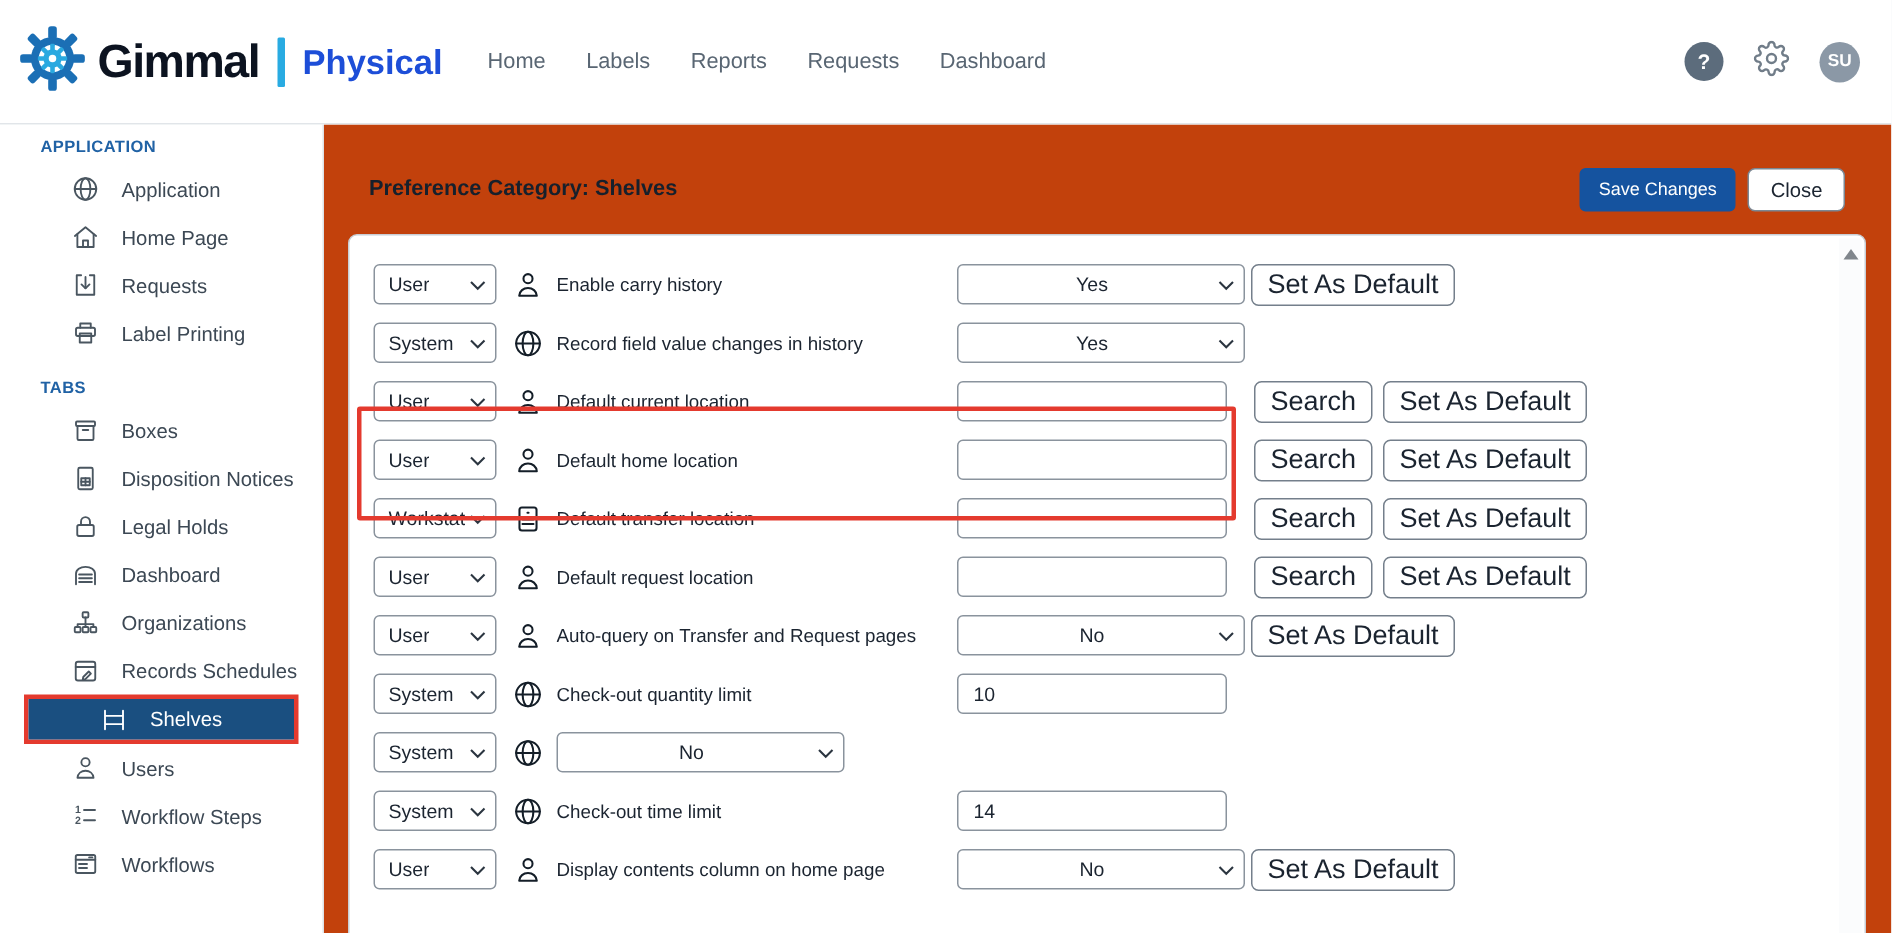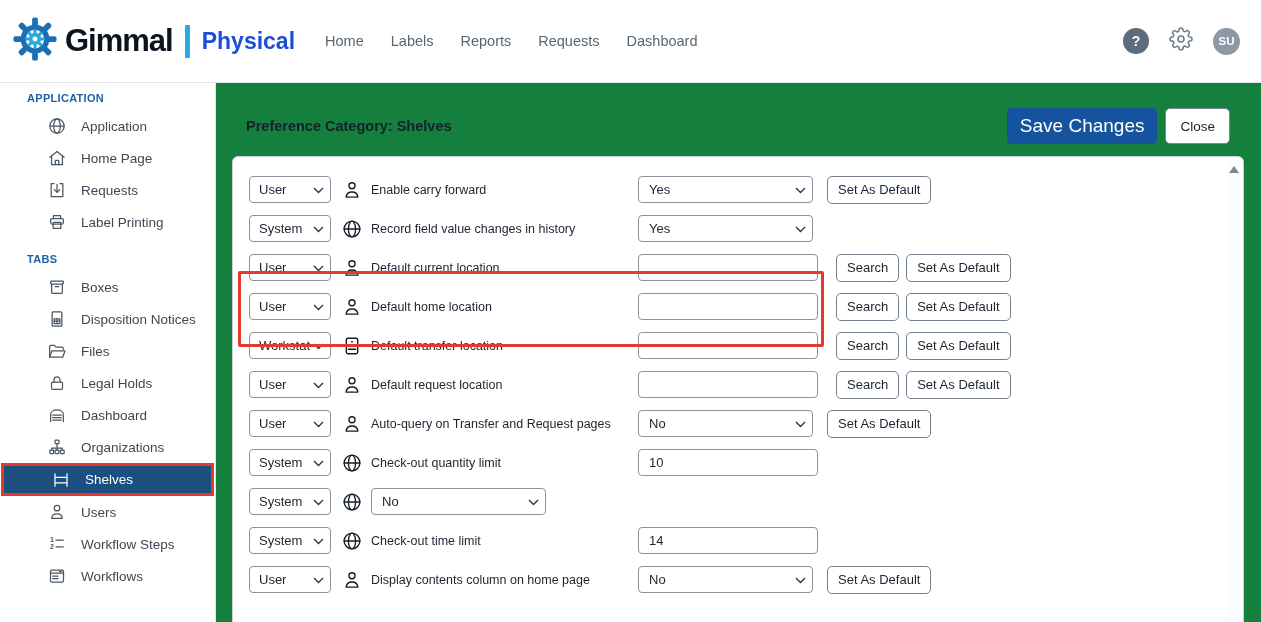--- a/index.html
+++ b/index.html
@@ -25,45 +25,45 @@
   .avatar{width:27px; height:27px; border-radius:50%; background:#8b98a6; color:#fff; font-size:11.5px; font-weight:bold; display:flex; align-items:center; justify-content:center; cursor:pointer;}
 
   
   .body-row{display:flex; flex:1; overflow:hidden;}
   aside{width:216px; background:#fff; border-right:1px solid #dfe3e8; flex:none; padding-top:2px; overflow:hidden;}
   .section-label{font-size:11px; font-weight:bold; color:var(--sect-blue); letter-spacing:.3px; padding:7px 0 6px 27px;}
   .section-label.second{padding-top:15px;}
   .side-item{display:flex; align-items:center; height:32px; padding-left:47px; cursor:pointer; color:#3c4854;}
   .side-item .s-icon{width:20px; height:20px; color:#4a5660; flex:none; display:flex; align-items:center; justify-content:center;}
   .side-item .s-label{font-size:13.5px; margin-left:14px; white-space:nowrap;}
-  .annotation-wrap{border:3px solid var(--red); margin:0 1px; height:33px;}
+  .annotation-wrap{border:3px solid var(--red); margin:0 16px; height:33px;}
   .annotation-wrap .side-item{height:27px; background:var(--sel-blue); color:#fff;}
   .annotation-wrap .side-item .s-icon{color:#fff;}
 
-  main{flex:1; position:relative; background:#15803d; overflow:hidden;}
+  main{flex:1; position:relative; background:#c2410c; overflow:hidden;}
   .title-row{display:flex; align-items:center; justify-content:space-between; margin:29px 31px 0 30px; height:28px;}
   .page-title{font-size:14.5px; font-weight:bold; color:#16202c;}
   .title-actions{display:flex; gap:8px;}
-  .btn-primary{background:var(--btn-blue); color:#fff; border:1px solid var(--btn-blue); border-radius:4px; font-size:19px; padding:6px 12px; cursor:pointer; font-family:inherit;}
+  .btn-primary{background:var(--btn-blue); color:#fff; border:1px solid var(--btn-blue); border-radius:4px; font-size:12px; padding:6px 12px; cursor:pointer; font-family:inherit;}
   .btn-plain{background:#fff; color:#1b2430; border:1px solid #7b8793; border-radius:5px; font-size:13.5px; padding:6px 14px; cursor:pointer; font-family:inherit;}
 
   .panel{position:relative; margin:16px 17px 0 16px; background:#fff; border:1px solid #c8ced5; border-radius:6px; height:600px; overflow:hidden;}
   .tablewrap{padding:13px 30px 0 16px;}
   .thead{display:flex; height:26px; align-items:center; font-size:13px; font-weight:bold; color:#1b2430;}
   .th0{width:117px;} .th1{width:272px;} .th2{flex:1;}
   .trow{display:flex; align-items:center; height:39px;}
   .scope-field{width:82px; height:27px; border:1px solid var(--border-gray); border-radius:4px; background:#fff; display:flex; align-items:center; padding:0 20px 0 9px; position:relative; font-size:13px; margin-right:10px; cursor:pointer; flex:none;}
   .scope-field .sel-text{overflow:hidden; white-space:nowrap;}
   .chev{position:absolute; right:6px; top:50%; transform:translateY(-42%); display:flex;}
   .row-icon{width:22px; height:22px; margin-right:8px; color:#141e28; flex:none; display:flex; align-items:center; justify-content:center;}
   .desc{width:267px; font-size:12.5px; color:#1b2430; padding-right:10px; flex:none; white-space:nowrap; overflow:hidden;}
-  .value-field{width:175px; height:27px; border:1px solid var(--border-gray); border-radius:4px; background:#fff; display:flex; align-items:center; padding:0 22px 0 10px; position:relative; font-size:13px; margin-right:14px; cursor:pointer; flex:none;}
+  .value-field{width:192px; height:27px; border:1px solid var(--border-gray); border-radius:4px; background:#fff; display:flex; align-items:center; padding:0 22px 0 10px; position:relative; font-size:13px; margin-right:4px; cursor:pointer; flex:none;justify-content:center;}
   .value-input{width:180px; height:27px; border:1px solid var(--border-gray); border-radius:4px; background:#fff; font-size:13px; padding:0 10px; margin-right:18px; flex:none; font-family:inherit; color:#1b2430; outline:none;}
   .actions{display:flex; gap:7px;}
-  .actions button{height:28px; border:1px solid #747f8b; border-radius:5px; background:#fff; font-size:13px; color:#1b2430; padding:0 10px; cursor:pointer; font-family:inherit; white-space:nowrap;}
+  .actions button{height:28px; border:1px solid #747f8b; border-radius:5px; background:#fff; font-size:18px; color:#1b2430; padding:0 10px; cursor:pointer; font-family:inherit; white-space:nowrap;}
 
   .annotation-box{position:absolute; left:5px; top:114px; width:586px; height:76px; border:3px solid var(--red); border-radius:2px; pointer-events:none;}
   .scrollbar{position:absolute; top:2px; right:2px; bottom:2px; width:15px; background:#fbfcfd; display:flex; justify-content:center;}
   .up-arrow{width:0; height:0; margin-top:7px; border-left:5px solid transparent; border-right:5px solid transparent; border-bottom:7px solid #80868c; cursor:pointer;}
 </style>
 </head>
 <body>
 
 <div id="app">
   <header>
@@ -189,29 +189,20 @@
               <rect x="6.2" y="3.4" width="11.6" height="17.2" rx="1.2"></rect>
               <rect x="8.6" y="11.8" width="6.8" height="5.6"></rect>
               <path d="M12 11.8v5.6M8.6 14.6h6.8"></path>
             </svg>
           </span>
           <span class="s-label">Disposition Notices</span>
         </div>
         <div class="side-item">
           <span class="s-icon">
             <svg width="20" height="20" viewBox="0 0 24 24" fill="none" stroke="currentColor" stroke-width="1.5" stroke-linecap="round" stroke-linejoin="round">
-              <path d="M3.2 19.4V6.6c0-.7.6-1.3 1.3-1.3h4.3l2 2h7.4c.7 0 1.3.6 1.3 1.3v1.6"></path>
-              <path d="M3.2 19.4l2.6-7.6h15.8l-2.7 7.6z"></path>
-            </svg>
-          </span>
-          <span class="s-label">Files</span>
-        </div>
-        <div class="side-item">
-          <span class="s-icon">
-            <svg width="20" height="20" viewBox="0 0 24 24" fill="none" stroke="currentColor" stroke-width="1.5" stroke-linecap="round" stroke-linejoin="round">
               <rect x="5.4" y="10.8" width="13.2" height="8.8" rx="1.4"></rect>
               <path d="M8.4 10.8V8.1a3.6 3.6 0 0 1 7.2 0v2.7"></path>
             </svg>
           </span>
           <span class="s-label">Legal Holds</span>
         </div>
         <div class="side-item">
           <span class="s-icon">
             <svg width="20" height="20" viewBox="0 0 24 24" fill="none" stroke="currentColor" stroke-width="1.5" stroke-linecap="round" stroke-linejoin="round">
               <path d="M4.4 19.8v-8.4c0-3.3 3.4-5.5 7.6-5.5s7.6 2.2 7.6 5.5v8.4"></path>
@@ -224,20 +215,30 @@
           <span class="s-icon">
             <svg width="20" height="20" viewBox="0 0 24 24" fill="none" stroke="currentColor" stroke-width="1.5" stroke-linecap="round" stroke-linejoin="round">
               <rect x="9.7" y="3.8" width="4.6" height="4.2" rx="0.8"></rect>
               <rect x="3.4" y="15.6" width="4.6" height="4.2" rx="0.8"></rect>
               <rect x="9.7" y="15.6" width="4.6" height="4.2" rx="0.8"></rect>
               <rect x="16" y="15.6" width="4.6" height="4.2" rx="0.8"></rect>
               <path d="M12 8v7.6M5.7 15.6v-2.3h12.6v2.3"></path>
             </svg>
           </span>
           <span class="s-label">Organizations</span>
+        </div>
+        <div class="side-item">
+          <span class="s-icon">
+            <svg width="20" height="20" viewBox="0 0 24 24" fill="none" stroke="currentColor" stroke-width="1.5" stroke-linecap="round" stroke-linejoin="round">
+              <rect x="4.2" y="5" width="15.6" height="15" rx="1.8"></rect>
+              <path d="M4.2 9.2h15.6"></path>
+              <path d="m10.2 17.2 4.4-4.4 1.7 1.7-4.4 4.4-2.1.4z"></path>
+            </svg>
+          </span>
+          <span class="s-label">Records Schedules</span>
         </div>
         <div class="annotation-wrap">
           <div class="side-item selected">
             <span class="s-icon">
               <svg width="20" height="20" viewBox="0 0 24 24" fill="none" stroke="currentColor" stroke-width="1.5" stroke-linecap="round" stroke-linejoin="round">
                 <path d="M4.8 4.6v14.8M19.2 4.6v14.8M4.8 8.7h14.4M4.8 15.3h14.4"></path>
               </svg>
             </span>
             <span class="s-label">Shelves</span>
           </div>
@@ -292,21 +293,21 @@
                       <path d="M1 1l4.5 4.5L10 1"></path>
                     </svg>
                   </span>
                 </div>
                 <span class="row-icon">
                   <svg width="22" height="22" viewBox="0 0 24 24" fill="none" stroke="currentColor" stroke-width="1.5" stroke-linecap="round" stroke-linejoin="round">
                     <circle cx="12" cy="7.4" r="3.3"></circle>
                     <path d="M5.6 19.8c.3-3.4 3-5.6 6.4-5.6s6.1 2.2 6.4 5.6z"></path>
                   </svg>
                 </span>
-                <span class="desc">Enable carry forward</span>
+                <span class="desc">Enable carry history</span>
                 <div class="value-field">
                   <span class="sel-text">Yes</span>
                   <span class="chev">
                     <svg width="11" height="7" viewBox="0 0 11 7" fill="none" stroke="#2b3540" stroke-width="1.4">
                       <path d="M1 1l4.5 4.5L10 1"></path>
                     </svg>
                   </span>
                 </div>
                 <div class="actions">
                   <button>Set As Default</button>

